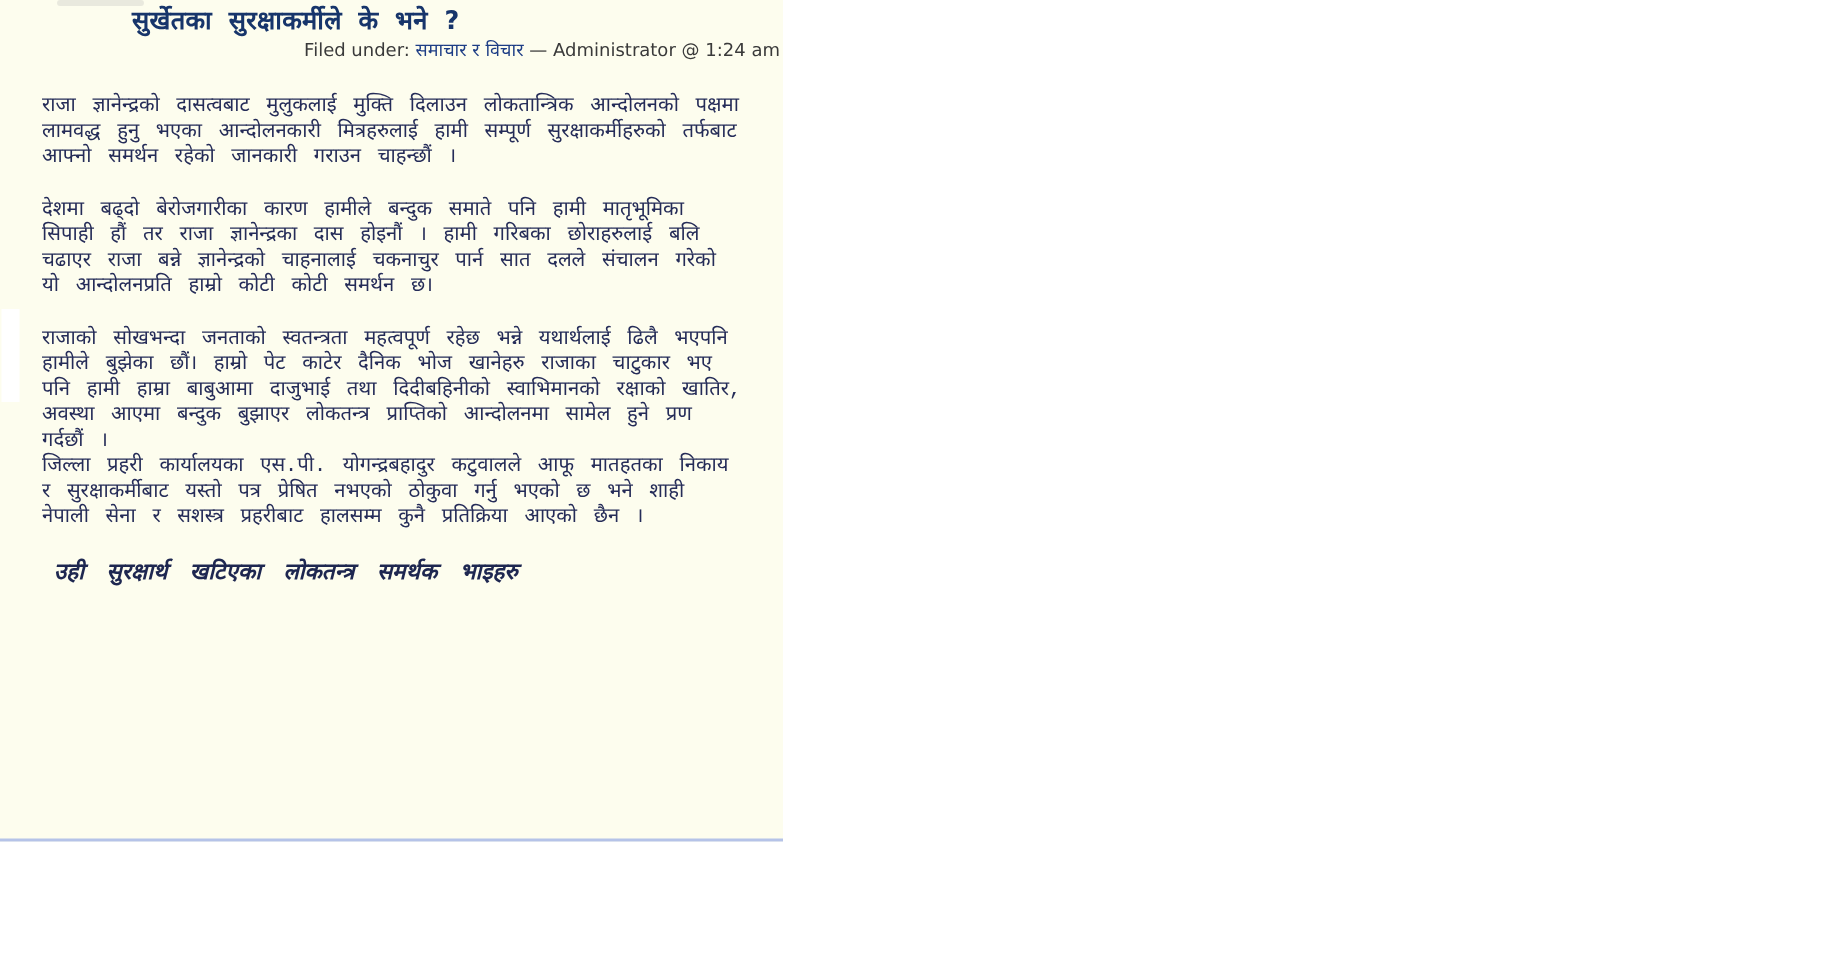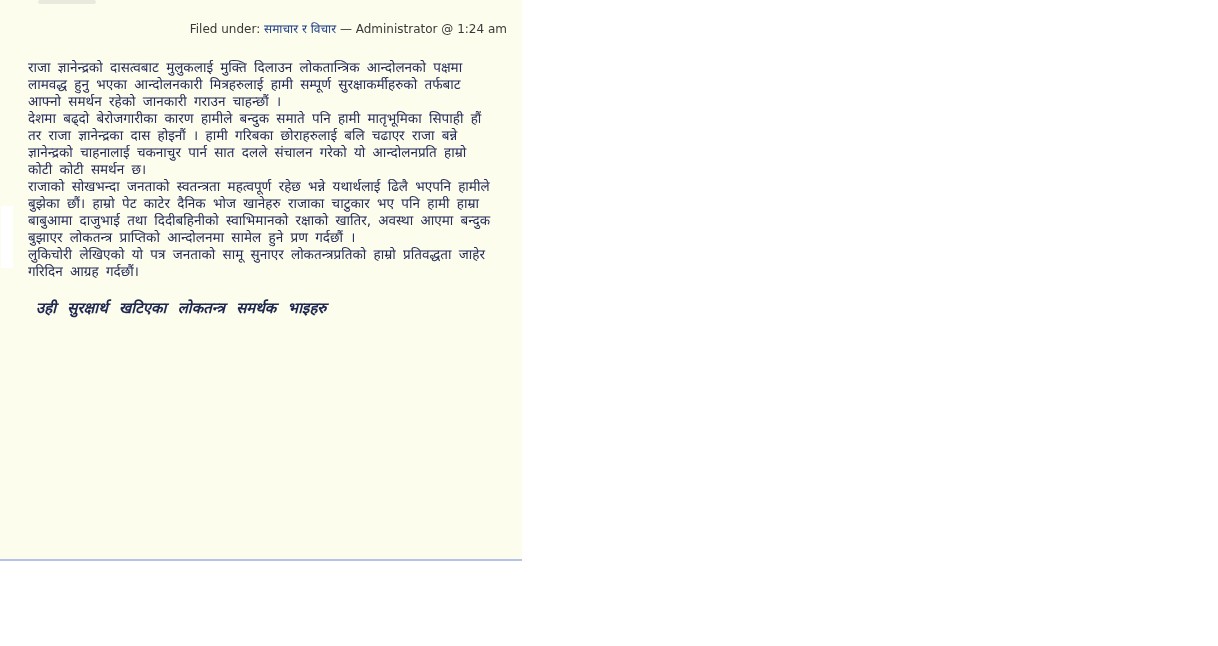--- a/index.html
+++ b/index.html
@@ -32,40 +32,41 @@
 
   .post-title {
     margin:0; padding:1px 6px 0 88px;
     font-size:17px; font-weight:bold;
     color:#17356b;
     word-spacing:5px;
     letter-spacing:.2px;
   }
 
   .post-meta {
-    margin-top:20px;
-    padding-right:15px;
+    margin-top:0;
+    padding-right:2px;
     text-align:right;
     font-size:12px;
     color:#3a3a3a;
     white-space:nowrap;
   }
   .post-meta .cat-link {
     color:#1d3d85; text-decoration:none; cursor:pointer;
   }
 
   .article-body {
     padding:22px 27px 0 28px;
     font-size:13.5px;
     line-height:17px;
     color:#252c58;
     word-spacing:3px;
+    font-family:Liberation Mono, monospace;
   }
   .article-body p { margin:0; }
-  .article-body p + p { }
+  .article-body p + p { margin-top:18px; }
   .article-body p.tight { margin-top:0; }
 
   .signature-line {
     margin-top:20px !important;
     padding-left:8px;
     font-weight:bold;
     font-style:italic;
     font-size:15px;
     color:#1e2750;
     word-spacing:6px;
@@ -73,35 +74,36 @@
 </style>
 </head>
 <body>
 
 <div id="screen">
 
   <div class="content-panel">
 
     <div class="artifact-smudge"></div>
 
+    <h1 class="post-title">सुर्खेतका सुरक्षाकर्मीले के भने ?</h1>
 
     <div class="post-meta">
       <span>Filed under:</span>
       <a class="cat-link">समाचार र विचार</a>
       <span>—</span>
       <span>Administrator</span>
       <span>@</span>
       <span>1:24 am</span>
     </div>
 
     <div class="article-body">
       <p>राजा ज्ञानेन्द्रको दासत्वबाट मुलुकलाई मुक्ति दिलाउन लोकतान्त्रिक आन्दोलनको पक्षमा लामवद्ध हुनु भएका आन्दोलनकारी मित्रहरुलाई हामी सम्पूर्ण सुरक्षाकर्मीहरुको तर्फबाट आफ्नो समर्थन रहेको जानकारी गराउन चाहन्छौं ।</p>
       <p>देशमा बढ्दो बेरोजगारीका कारण हामीले बन्दुक समाते पनि हामी मातृभूमिका सिपाही हौं तर राजा ज्ञानेन्द्रका दास होइनौं । हामी गरिबका छोराहरुलाई बलि चढाएर राजा बन्ने ज्ञानेन्द्रको चाहनालाई चकनाचुर पार्न सात दलले संचालन गरेको यो आन्दोलनप्रति हाम्रो कोटी कोटी समर्थन छ।</p>
       <p>राजाको सोखभन्दा जनताको स्वतन्त्रता महत्वपूर्ण रहेछ भन्ने यथार्थलाई ढिलै भएपनि हामीले बुझेका छौं। हाम्रो पेट काटेर दैनिक भोज खानेहरु राजाका चाटुकार भए पनि हामी हाम्रा बाबुआमा दाजुभाई तथा दिदीबहिनीको स्वाभिमानको रक्षाको खातिर, अवस्था आएमा बन्दुक बुझाएर लोकतन्त्र प्राप्तिको आन्दोलनमा सामेल हुने प्रण गर्दछौं ।</p>
-      <p>लुकिचोरी लेखिएको यो पत्र जनताको सामू सुनाएर लोकतन्त्रप्रतिको हाम्रो प्रतिवद्धता जाहेर गरिदिन आग्रह गर्दछौं।</p>
+      <p class="tight">जिल्ला प्रहरी कार्यालयका एस.पी. योगन्द्रबहादुर कटुवालले आफू मातहतका निकाय र सुरक्षाकर्मीबाट यस्तो पत्र प्रेषित नभएको ठोकुवा गर्नु भएको छ भने शाही नेपाली सेना र सशस्त्र प्रहरीबाट हालसम्म कुनै प्रतिक्रिया आएको छैन ।</p>
       <p class="signature-line">उही सुरक्षार्थ खटिएका लोकतन्त्र समर्थक भाइहरु</p>
     </div>
 
     <div class="artifact-white-patch"></div>
 
   </div>
 
 </div>
 
 </body></html>

